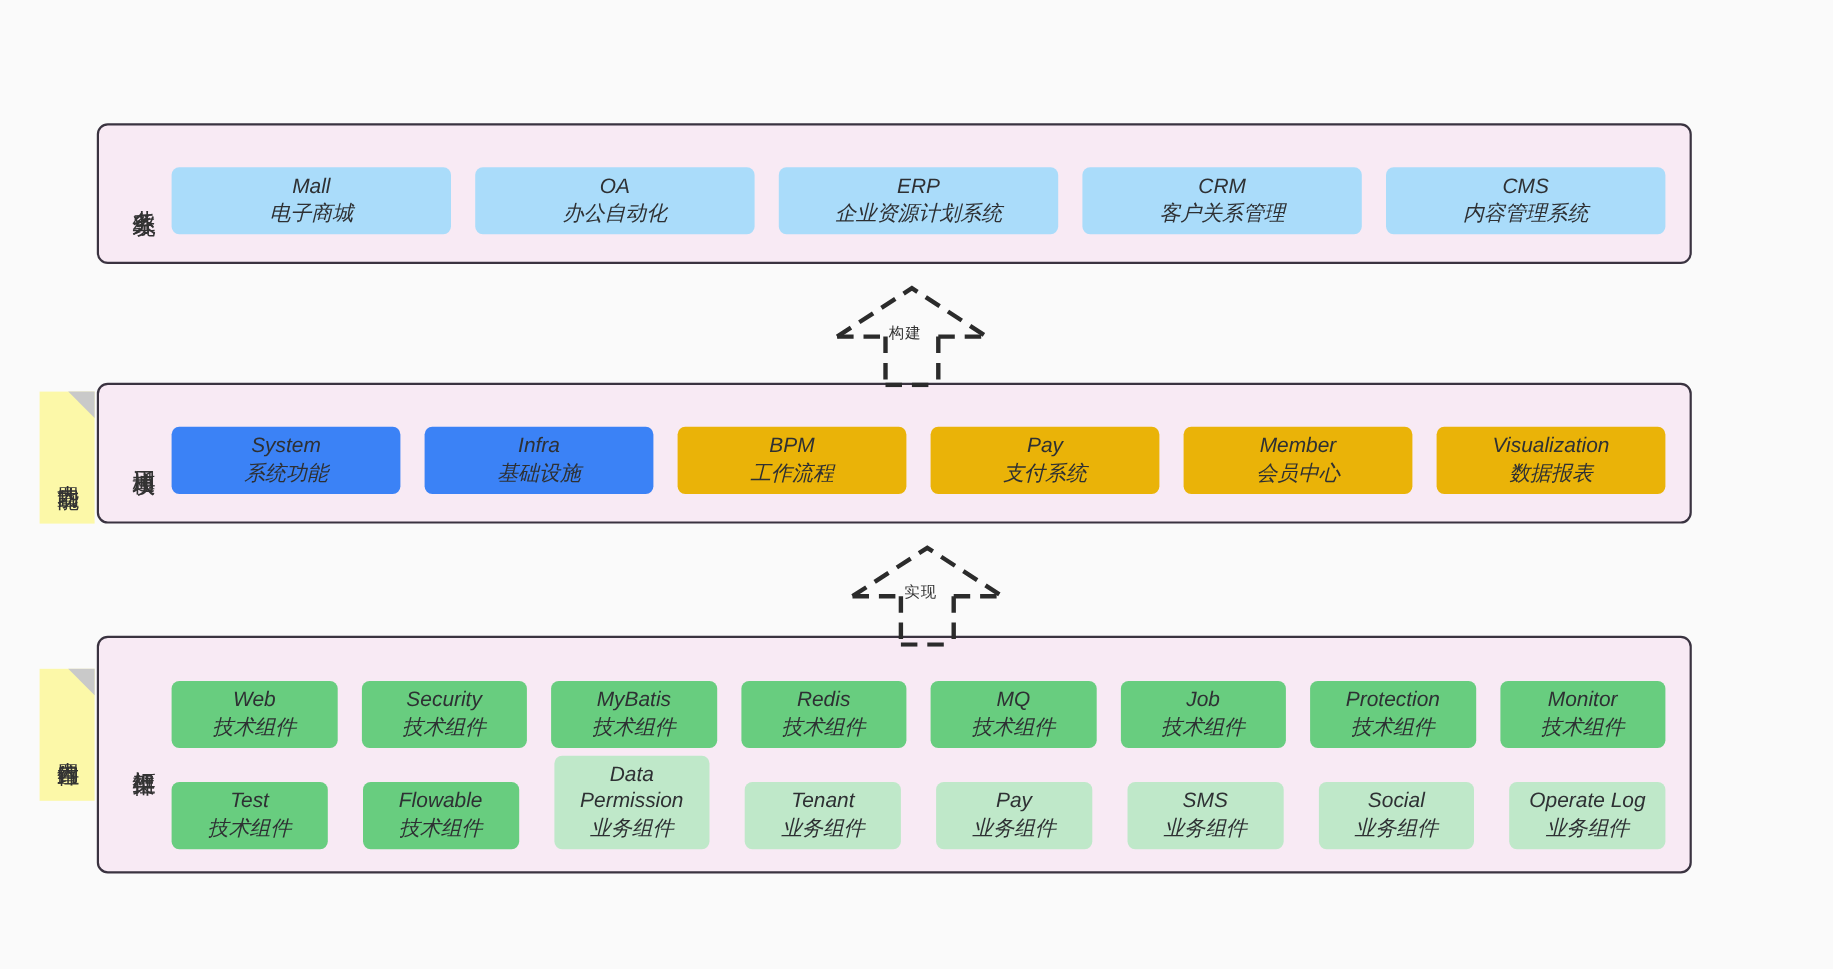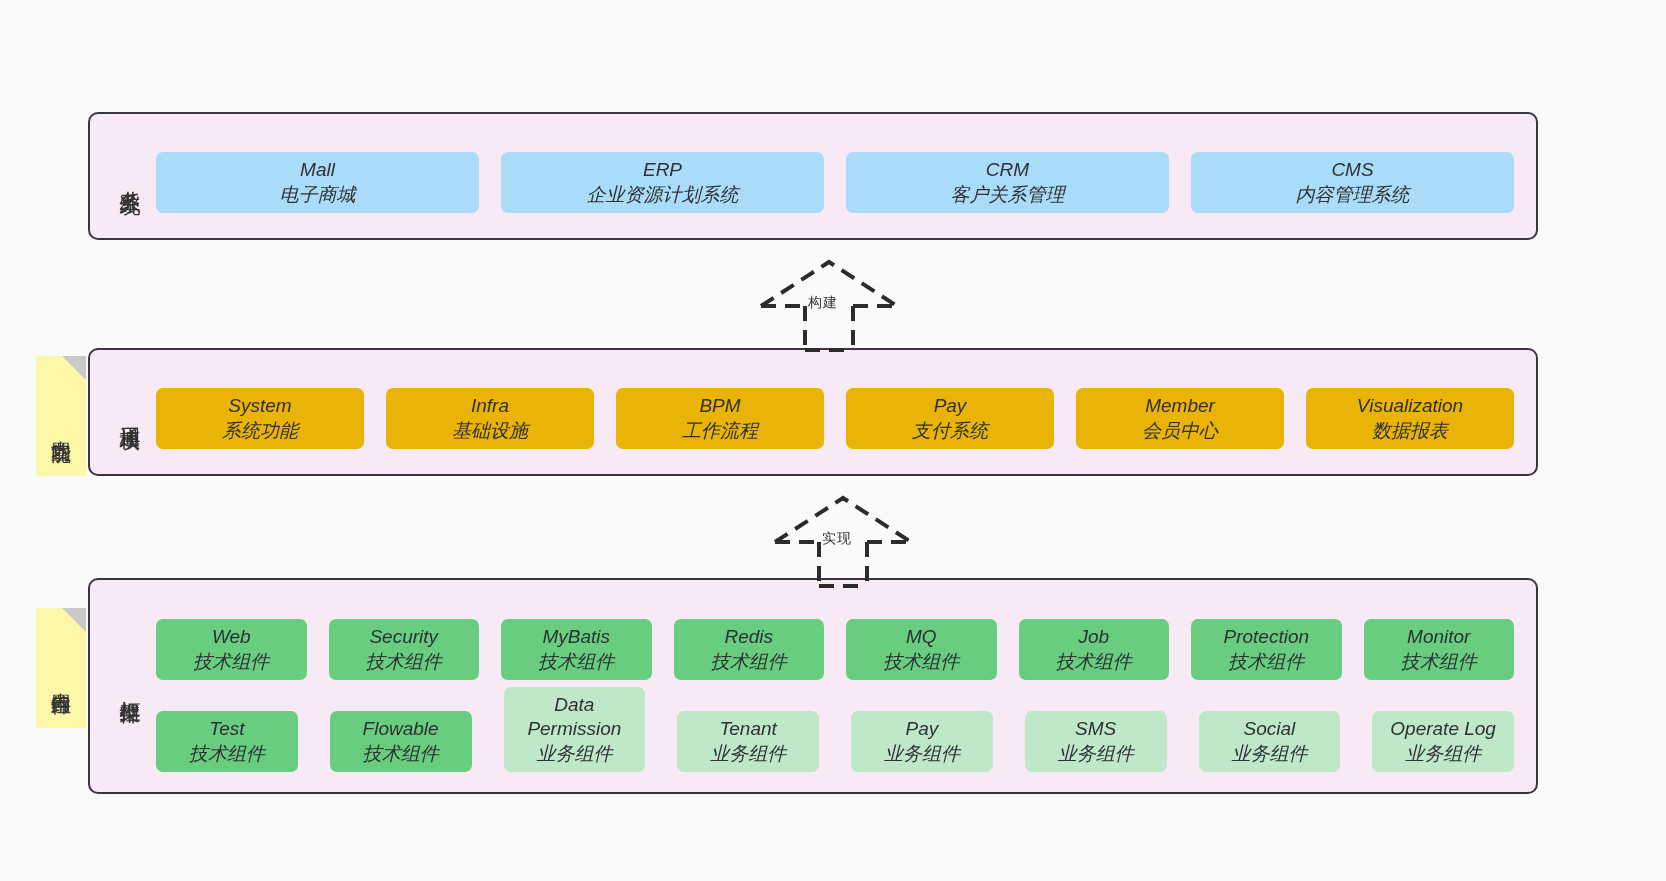--- a/index.html
+++ b/index.html
@@ -77,21 +77,21 @@
     font-size: 19px;
     line-height: 1.28;
     color: #2e3033;
     padding: 6px 4px;
     box-sizing: border-box;
   }
   .card .cname { display: block; }
   .card .csub  { display: block; }
 
   .c-blue        { background: #aadcfa; }
-  .c-red         { background: #eab308; }
+  .c-red         { background: #3b82f6; }
   .c-pink        { background: #eab308; }
   .c-green       { background: #68cd7f; }
   .c-greenlight  { background: #bfe8c9; }
 
   
   .note {
     position: absolute;
     background: #fcf8a8;
     box-sizing: border-box;
     font-size: 20px;
@@ -136,20 +136,24 @@
 
 <div id="canvas">
 
   <div class="layer" id="layer-business" style="left:88px; top:112px; width:1450px; height:128px;">
     <div class="layer-title">业务系统</div>
     <div class="layer-body">
       <div class="row" style="height:74px;">
         <div class="card c-blue">
           <span class="cname">Mall</span>
           <span class="csub">电子商城</span>
+        </div>
+        <div class="card c-blue">
+          <span class="cname">OA</span>
+          <span class="csub">办公自动化</span>
         </div>
         <div class="card c-blue">
           <span class="cname">ERP</span>
           <span class="csub">企业资源计划系统</span>
         </div>
         <div class="card c-blue">
           <span class="cname">CRM</span>
           <span class="csub">客户关系管理</span>
         </div>
         <div class="card c-blue">

